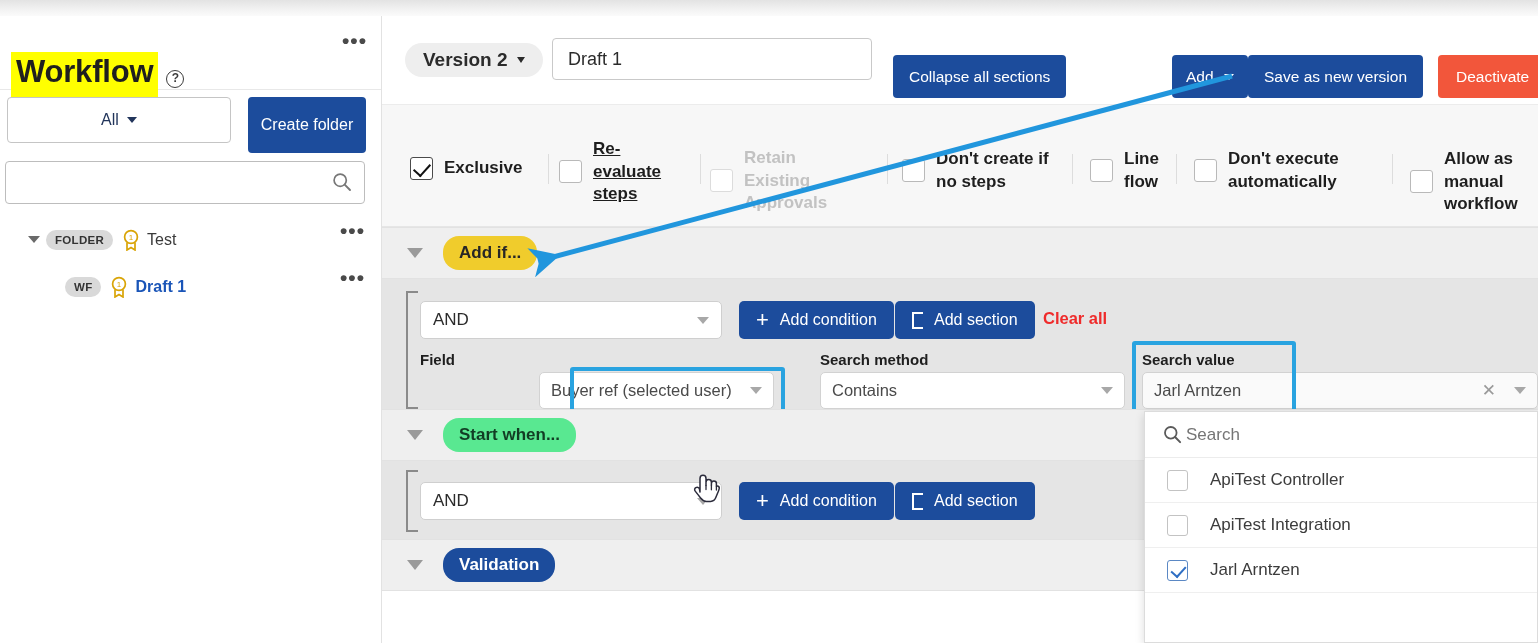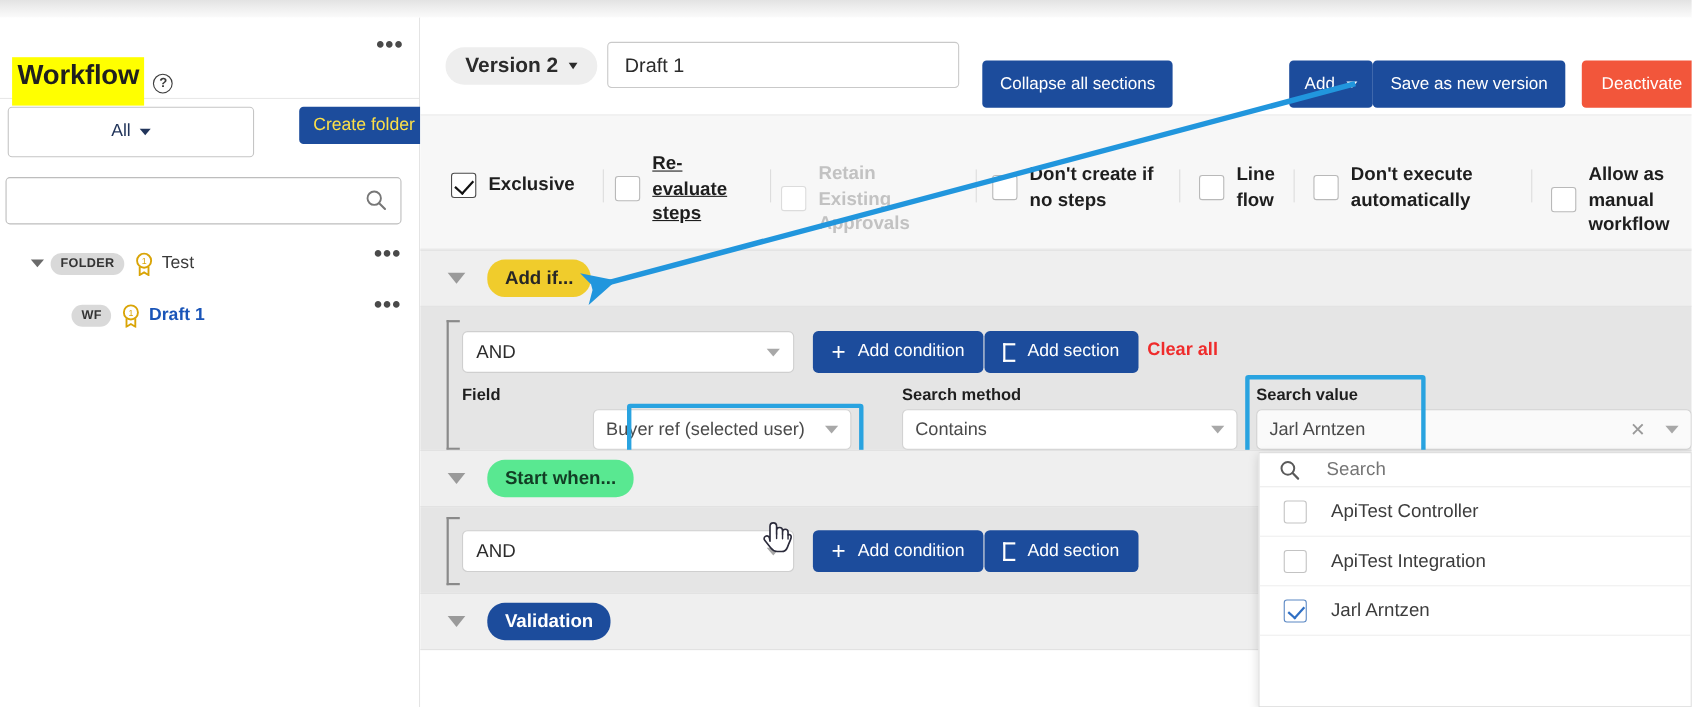--- a/index.html
+++ b/index.html
@@ -27,44 +27,44 @@
   }
   .sb-dots {
     position: absolute; right: 14px; top: 20px;
     color: #4a4a4a; font-size: 21px; line-height: 10px; letter-spacing: 1px;
     cursor: pointer; font-weight: 700;
   }
   .sb-title-row {
     position: absolute; left: 11px; top: 36px; display: flex; align-items: center; gap: 8px;
   }
   .sb-title {
-    background: #ffff00; color: #1f1f1f; font-size: 25px; font-weight: 700;
+    background: #ffff00; color: #1f1f1f; font-size: 31px; font-weight: 700;
     padding: 2px 5px 13px 5px; letter-spacing: -0.2px;
   }
   .help-icon {
     width: 18px; height: 18px; border: 1.6px solid #3c3c3c; border-radius: 50%;
     font-size: 12px; line-height: 15px; text-align: center; color: #3c3c3c;
     font-weight: 600; cursor: pointer; margin-top: 3px;
   }
 
   .sb-controls { position: relative; height: 56px; }
   .filter-select {
     position: absolute; left: 7px; top: 7px; width: 224px; height: 46px;
     border: 1px solid #c5c5c5; border-radius: 4px; background: #fff;
     display: flex; align-items: center; justify-content: center; gap: 8px;
     color: #22355b; font-size: 16px; cursor: pointer;
   }
   .caret-dn {
     width: 0; height: 0; border-left: 5px solid transparent; border-right: 5px solid transparent;
     border-top: 6px solid #22355b; display: inline-block;
   }
   .create-folder-btn {
-    position: absolute; left: 248px; top: 7px; width: 118px; height: 34px;
-    background: #1c4c9c; color: #fde047; border: none; border-radius: 4px;
-    font-size: 16px; font-family: inherit; cursor: pointer; margin-left: 24px;
+    position: absolute; left: 248px; top: 7px; width: 118px; height: 56px;
+    background: #1c4c9c; color: #ffffff; border: none; border-radius: 4px;
+    font-size: 16px; font-family: inherit; cursor: pointer;
   }
 
   .sb-search {
     position: absolute; left: 5px; top: 145px; width: 360px; height: 43px;
     border: 1px solid #bdbdbd; border-radius: 4px; background: #fff;
   }
   .sb-search input {
     width: 310px; height: 41px; border: 0; outline: none; padding-left: 10px;
     font-family: inherit; font-size: 15px; background: transparent; color: #333;
   }
@@ -203,21 +203,21 @@
   .hl-box {
     position: absolute; border: 4px solid #29a3e0; border-radius: 3px; pointer-events: none;
   }
 
   
   .dd-panel {
     position: absolute; background: #fff; border: 1px solid #dcdcdc;
     box-shadow: 0 3px 9px rgba(0,0,0,.14); z-index: 40;
   }
   .dd-search {
-    height: 31px; display: flex; align-items: center; gap: 24px; padding-left: 18px;
+    height: 46px; display: flex; align-items: center; gap: 4px; padding-left: 18px;
     border-bottom: 1px solid #ececec;
   }
   .dd-search input {
     border: 0; outline: none; font-family: inherit; font-size: 17px; color: #333; width: 300px;
     background: transparent;
   }
   .dd-item {
     height: 45px; display: flex; align-items: center; gap: 22px; padding-left: 22px;
     border-bottom: 1px solid #efefef; font-size: 17px; color: #3c3c3c; cursor: pointer;
   }

